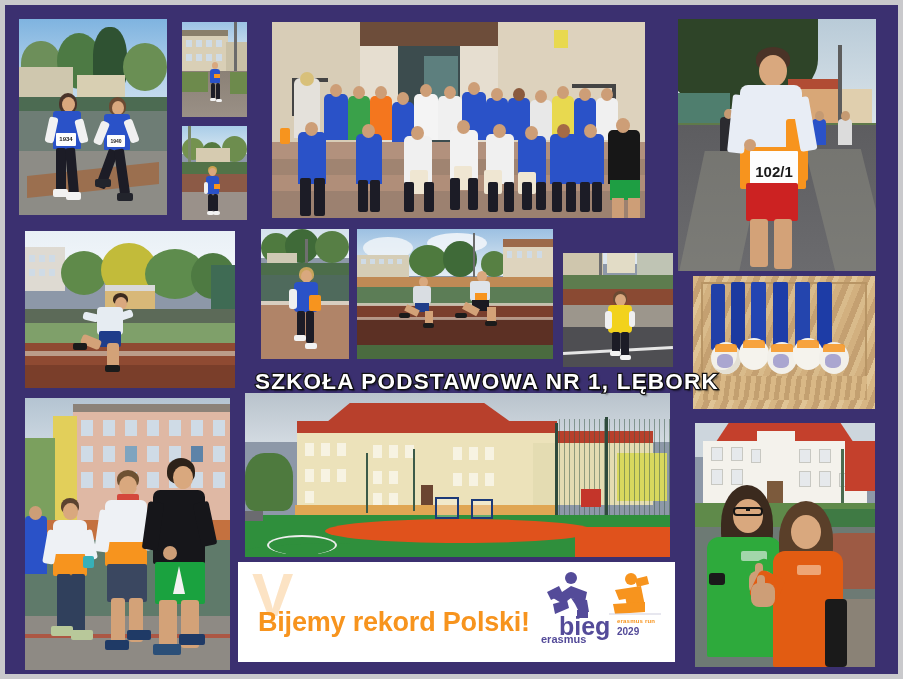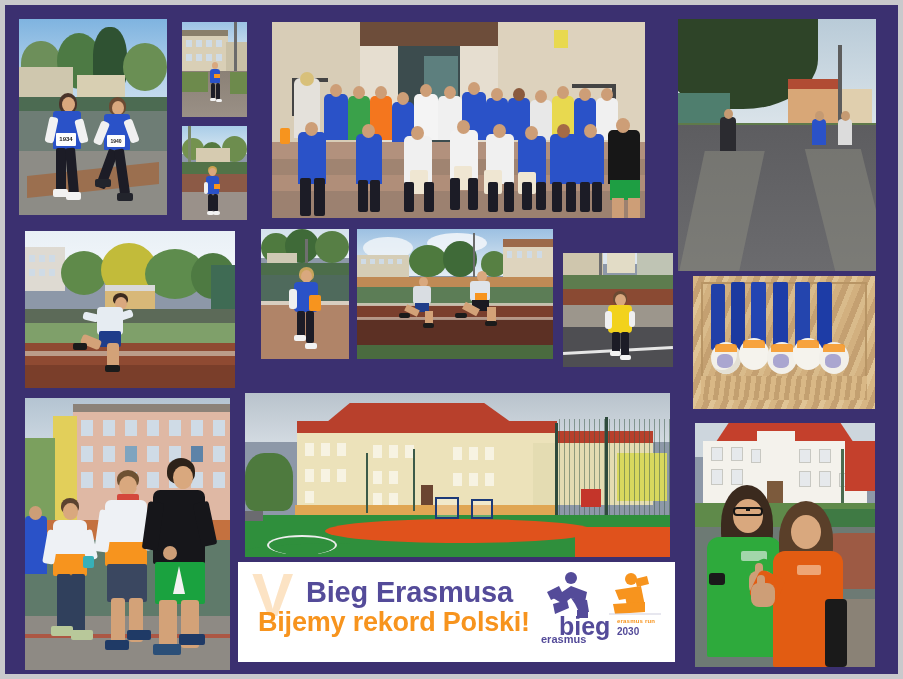--- a/index.html
+++ b/index.html
@@ -310,20 +310,34 @@
     <div class="obj" style="left:14px;top:132px;width:60px;height:120px;background:#8b8b80;transform:skewX(-12deg);opacity:.5;"></div>
     <div class="obj" style="left:142px;top:130px;width:56px;height:122px;background:#8b8b80;transform:skewX(14deg);opacity:.5;"></div>
 
     <div class="obj" style="left:42px;top:98px;width:16px;height:34px;background:#2b2b30;border-radius:4px 4px 0 0;"></div>
     <div class="obj" style="left:46px;top:90px;width:9px;height:10px;border-radius:50%;background:#c59a72;"></div>
     <div class="obj" style="left:134px;top:100px;width:14px;height:26px;background:#2a52c8;border-radius:4px 4px 0 0;"></div>
     <div class="obj" style="left:137px;top:92px;width:9px;height:10px;border-radius:50%;background:#c59a72;"></div>
     <div class="obj" style="left:160px;top:100px;width:14px;height:26px;background:#dcdcdc;border-radius:4px 4px 0 0;"></div>
     <div class="obj" style="left:163px;top:92px;width:9px;height:10px;border-radius:50%;background:#c59a72;"></div>
 
+    <div class="person" style="left:52px;top:28px;width:100px;height:222px;">
+      <div class="hair" style="left:26px;top:0;width:34px;height:24px;background:#4a3327;"></div>
+      <div class="head" style="left:29px;top:8px;width:28px;height:32px;"></div>
+      <div class="torso" style="left:10px;top:38px;width:62px;height:70px;background:#e8edf5;border-radius:8px 8px 2px 2px;"></div>
+      <div class="obj" style="left:56px;top:72px;width:22px;height:62px;background:#f7941e;border-radius:3px;"></div>
+      <div class="obj" style="left:10px;top:100px;width:66px;height:42px;background:#f7941e;border-radius:2px;"></div>
+      <div class="arm" style="left:0px;top:48px;width:17px;height:58px;background:#e8edf5;transform:rotate(6deg);"></div>
+      <div class="arm" style="left:66px;top:50px;width:17px;height:54px;background:#e8edf5;transform:rotate(-10deg);"></div>
+      <div class="obj" style="left:14px;top:92px;width:12px;height:12px;border-radius:50%;background:#cd9e77;"></div>
+      <div class="bib" style="left:20px;top:104px;width:48px;height:34px;font-size:15px;line-height:42px;">102/1</div>
+      <div class="obj" style="left:16px;top:136px;width:52px;height:38px;background:#cc2222;border-radius:2px;"></div>
+      <div class="obj" style="left:20px;top:172px;width:18px;height:48px;background:#d3a278;border-radius:3px;"></div>
+      <div class="obj" style="left:44px;top:172px;width:18px;height:50px;background:#d3a278;border-radius:3px;"></div>
+    </div>
   </div>
 
   <div class="photo" style="left:20px; top:226px; width:210px; height:157px;">
     <div class="sky" style="height:33%; background:linear-gradient(#e9f0f6,#f4f8fb);"></div>
     <div class="obj" style="left:0;top:16px;width:40px;height:44px;background:#dedad2;"></div>
     <div class="win" style="left:4px;top:24px;width:6px;height:7px;"></div>
     <div class="win" style="left:14px;top:24px;width:6px;height:7px;"></div>
     <div class="win" style="left:24px;top:24px;width:6px;height:7px;"></div>
     <div class="win" style="left:4px;top:38px;width:6px;height:7px;"></div>
     <div class="win" style="left:14px;top:38px;width:6px;height:7px;"></div>
@@ -596,20 +610,21 @@
     <div class="obj" style="left:80px;top:126px;width:270px;height:24px;background:#e0521c;border-radius:50%;"></div>
     <div class="obj" style="left:330px;top:134px;width:95px;height:30px;background:#e0521c;"></div>
     <div class="obj" style="left:0;top:150px;width:180px;height:14px;background:#2f8f3c;border-radius:60% 0 0 0;"></div>
     <div class="obj" style="left:22px;top:142px;width:70px;height:20px;border:2px solid #eee;border-radius:50%;border-bottom:none;"></div>
     <div class="obj" style="left:190px;top:104px;width:24px;height:22px;border:2px solid #1c3a78;background:rgba(255,255,255,.25);"></div>
     <div class="obj" style="left:226px;top:106px;width:22px;height:20px;border:2px solid #1c3a78;background:rgba(255,255,255,.25);"></div>
     <div class="obj" style="left:336px;top:96px;width:20px;height:18px;background:#c4352a;"></div>
     <div class="obj" style="left:0;top:118px;width:18px;height:10px;background:#6b6b70;"></div>
   </div>
 
+  <div id="title-text">SZKOŁA  PODSTAWOWA  NR 1, LĘBORK</div>
 
   <div class="photo" style="left:690px; top:418px; width:180px; height:244px;">
     <div class="sky" style="height:14%; background:#cdd6dd;"></div>
     <div class="obj" style="left:8px;top:0;width:160px;height:24px;background:#c4402c;clip-path:polygon(6% 100%,16% 0,86% 0,96% 100%);"></div>
     <div class="obj" style="left:8px;top:18px;width:164px;height:64px;background:#f4f2ec;"></div>
     <div class="obj" style="left:62px;top:8px;width:38px;height:20px;background:#f4f2ec;"></div>
     <div class="win" style="left:16px;top:24px;width:12px;height:14px;background:#e6e9ec;border:1px solid #c8c8c2;"></div>
     <div class="win" style="left:36px;top:24px;width:12px;height:14px;background:#e6e9ec;border:1px solid #c8c8c2;"></div>
     <div class="win" style="left:56px;top:26px;width:10px;height:14px;background:#e6e9ec;border:1px solid #c8c8c2;"></div>
     <div class="win" style="left:104px;top:26px;width:12px;height:14px;background:#e6e9ec;border:1px solid #c8c8c2;"></div>
@@ -648,21 +663,20 @@
       <div class="obj" style="left:30px;top:64px;width:24px;height:10px;background:#f6d6b8;border-radius:2px;opacity:.6;"></div>
       <div class="obj" style="left:-14px;top:72px;width:28px;height:30px;background:#e25c12;transform:rotate(26deg);border-radius:6px;"></div>
       <div class="obj" style="left:-16px;top:82px;width:24px;height:24px;background:#cd9e77;border-radius:8px;"></div>
       <div class="obj" style="left:-10px;top:74px;width:8px;height:14px;background:#cd9e77;border-radius:4px;"></div>
       <div class="obj" style="left:58px;top:98px;width:22px;height:68px;background:#1a1a1a;border-radius:4px;"></div>
     </div>
   </div>
 
   <div id="event-banner">
     <div id="eb-v">V</div>
-    <div id="eb-l1">Bieg Erasmusa</div>
     <div id="eb-l2">Bijemy rekord Polski!</div>
 
     <div id="eb-logo">
       <svg width="120" height="82" viewBox="0 0 120 82">
 
         <g fill="#544b99">
           <circle cx="30" cy="8" r="6"></circle>
           <path d="M12 28 L30 16 L46 22 L44 32 L30 28 L22 34 Z"></path>
           <path d="M30 28 L46 30 L48 42 L38 42 L34 34 Z"></path>
           <path d="M12 34 L26 30 L28 38 L14 44 Z"></path>
@@ -675,17 +689,17 @@
           <path d="M74 20 L100 16 L102 26 L78 30 Z"></path>
           <path d="M84 26 L102 26 L104 36 L86 36 Z"></path>
           <path d="M72 34 L104 32 L104 42 L74 44 Z"></path>
           <path d="M94 9 L106 6 L108 14 L96 17 Z"></path>
         </g>
         <line x1="68" y1="44" x2="120" y2="44" stroke="#cfcfdf" stroke-width="1"></line>
       </svg>
       <div class="lg-txt-bieg">bieg</div>
       <div class="lg-txt-eras">erasmus</div>
       <div class="lg-txt-run">erasmus run</div>
-      <div class="lg-txt-2021">2030</div>
+      <div class="lg-txt-2021">2029</div>
     </div>
   </div>
 
 </div>
 
 </body></html>

